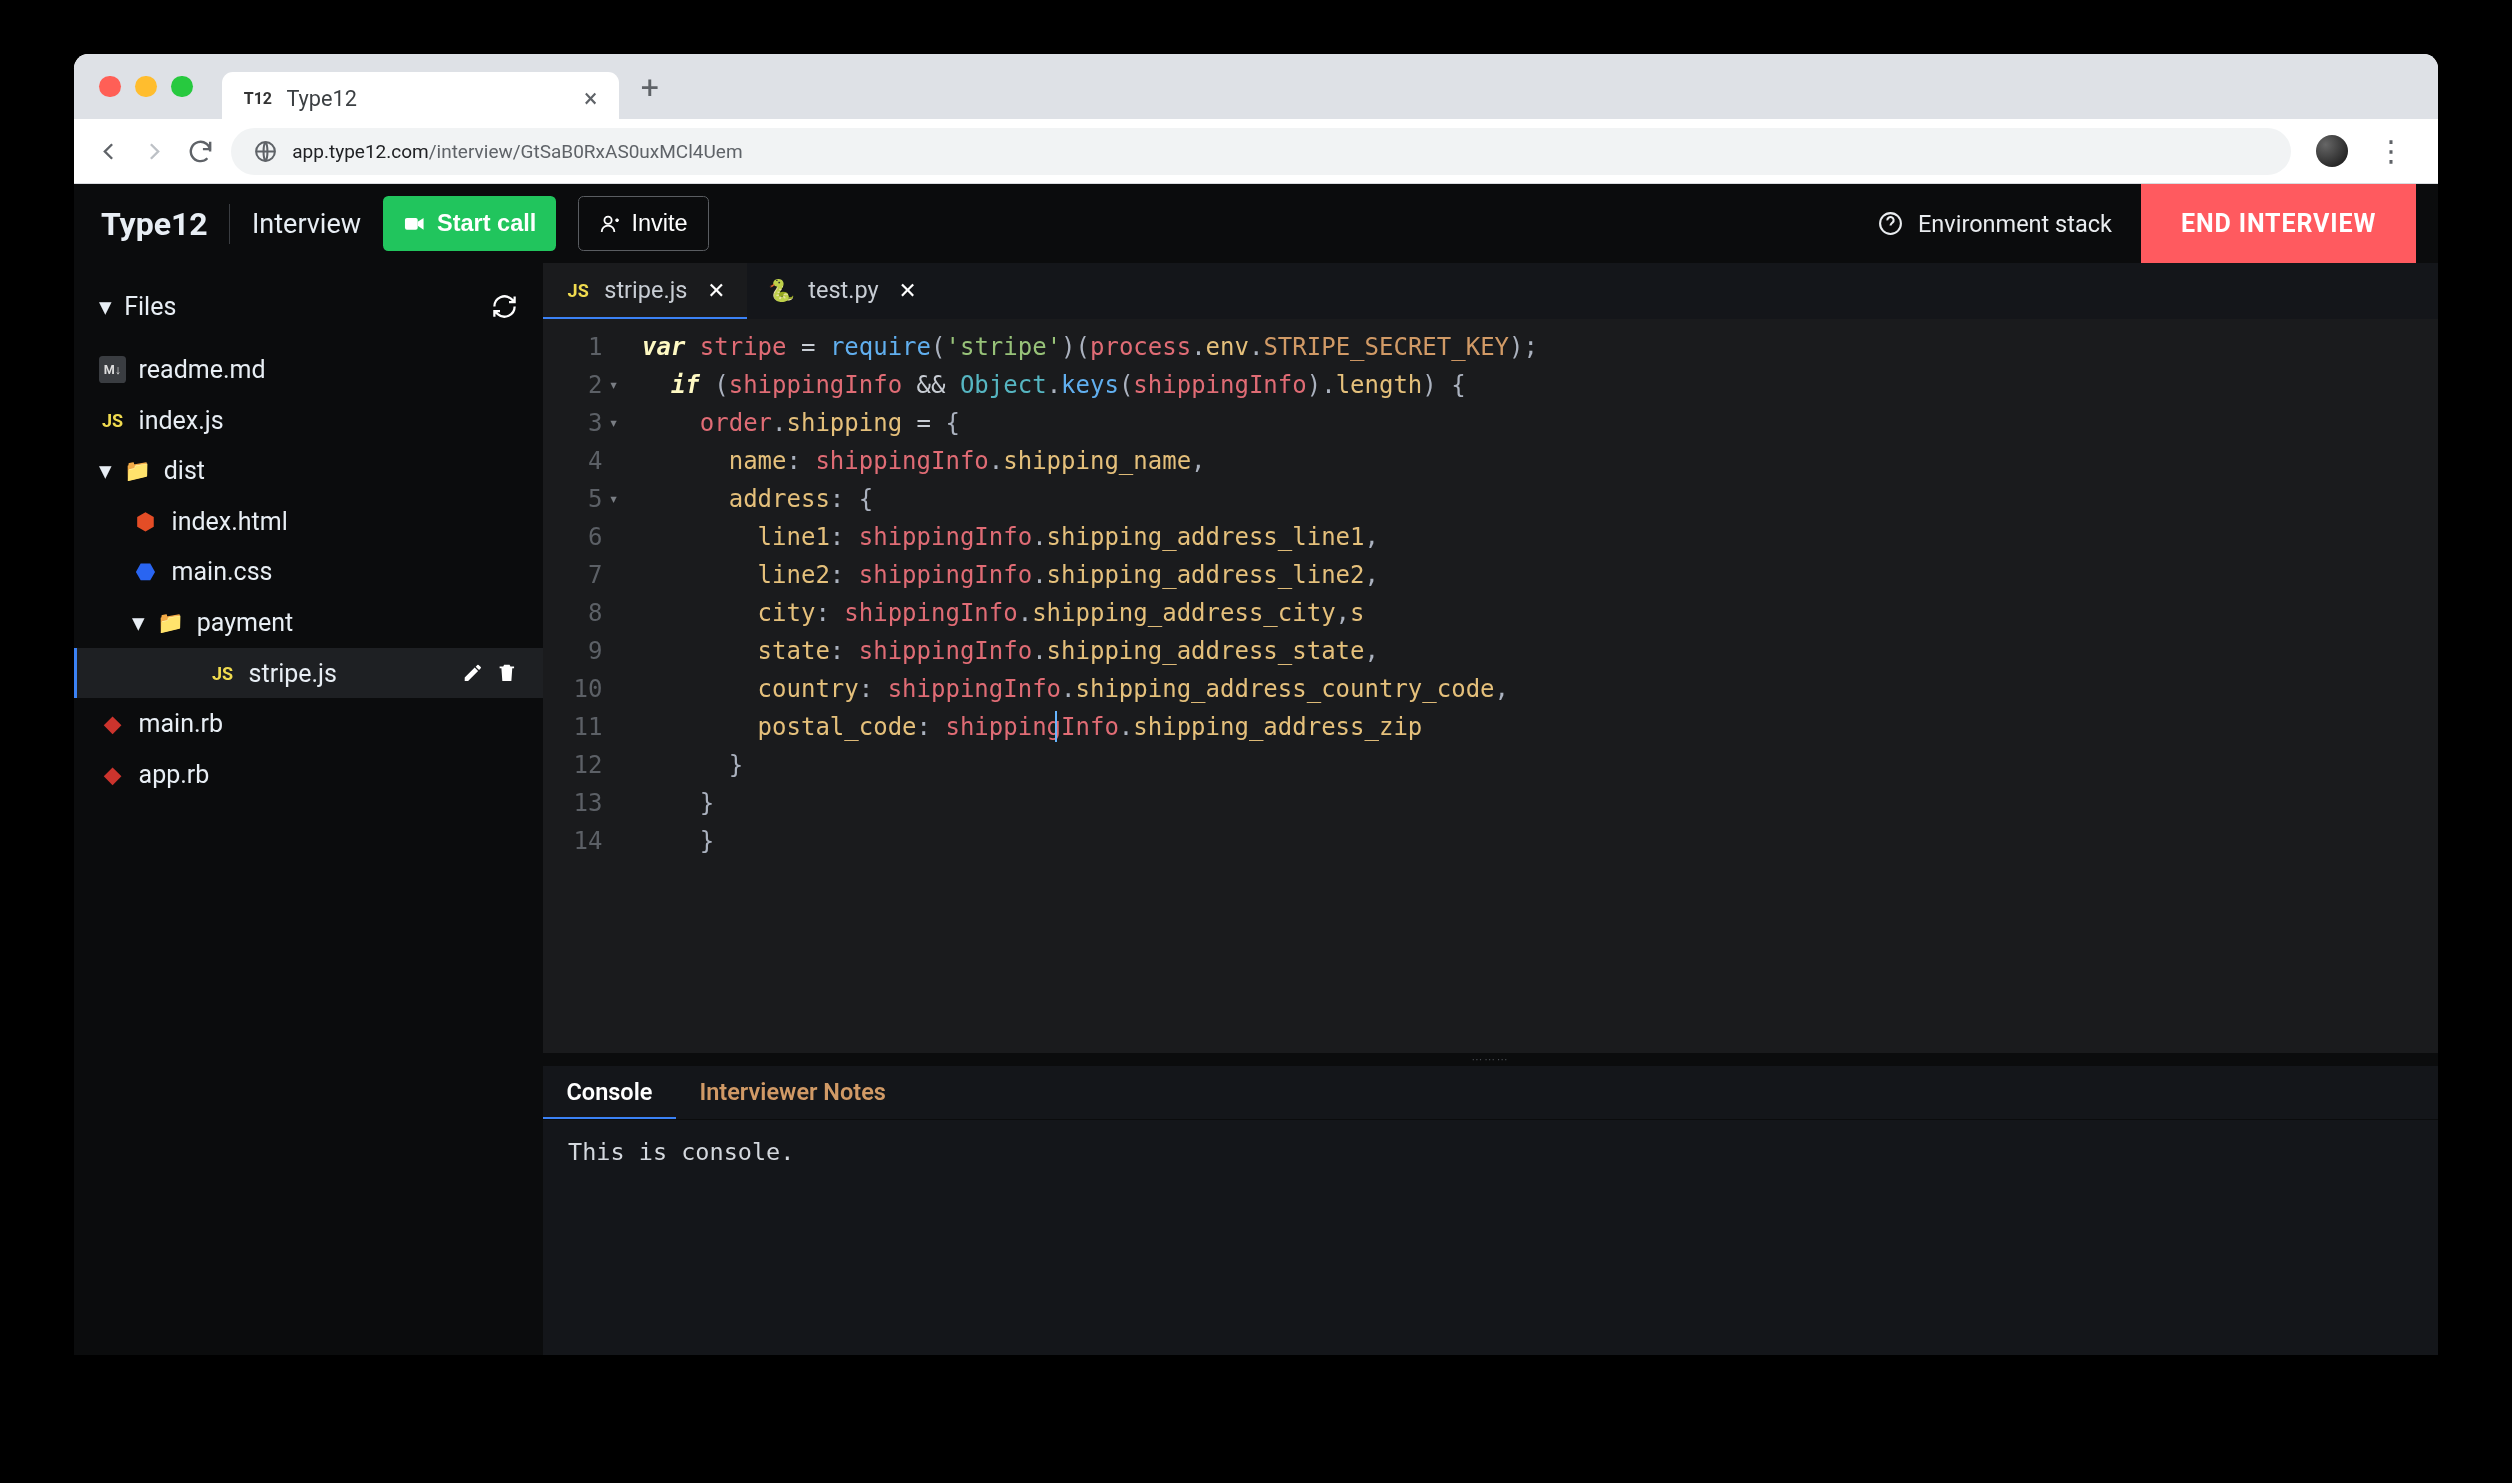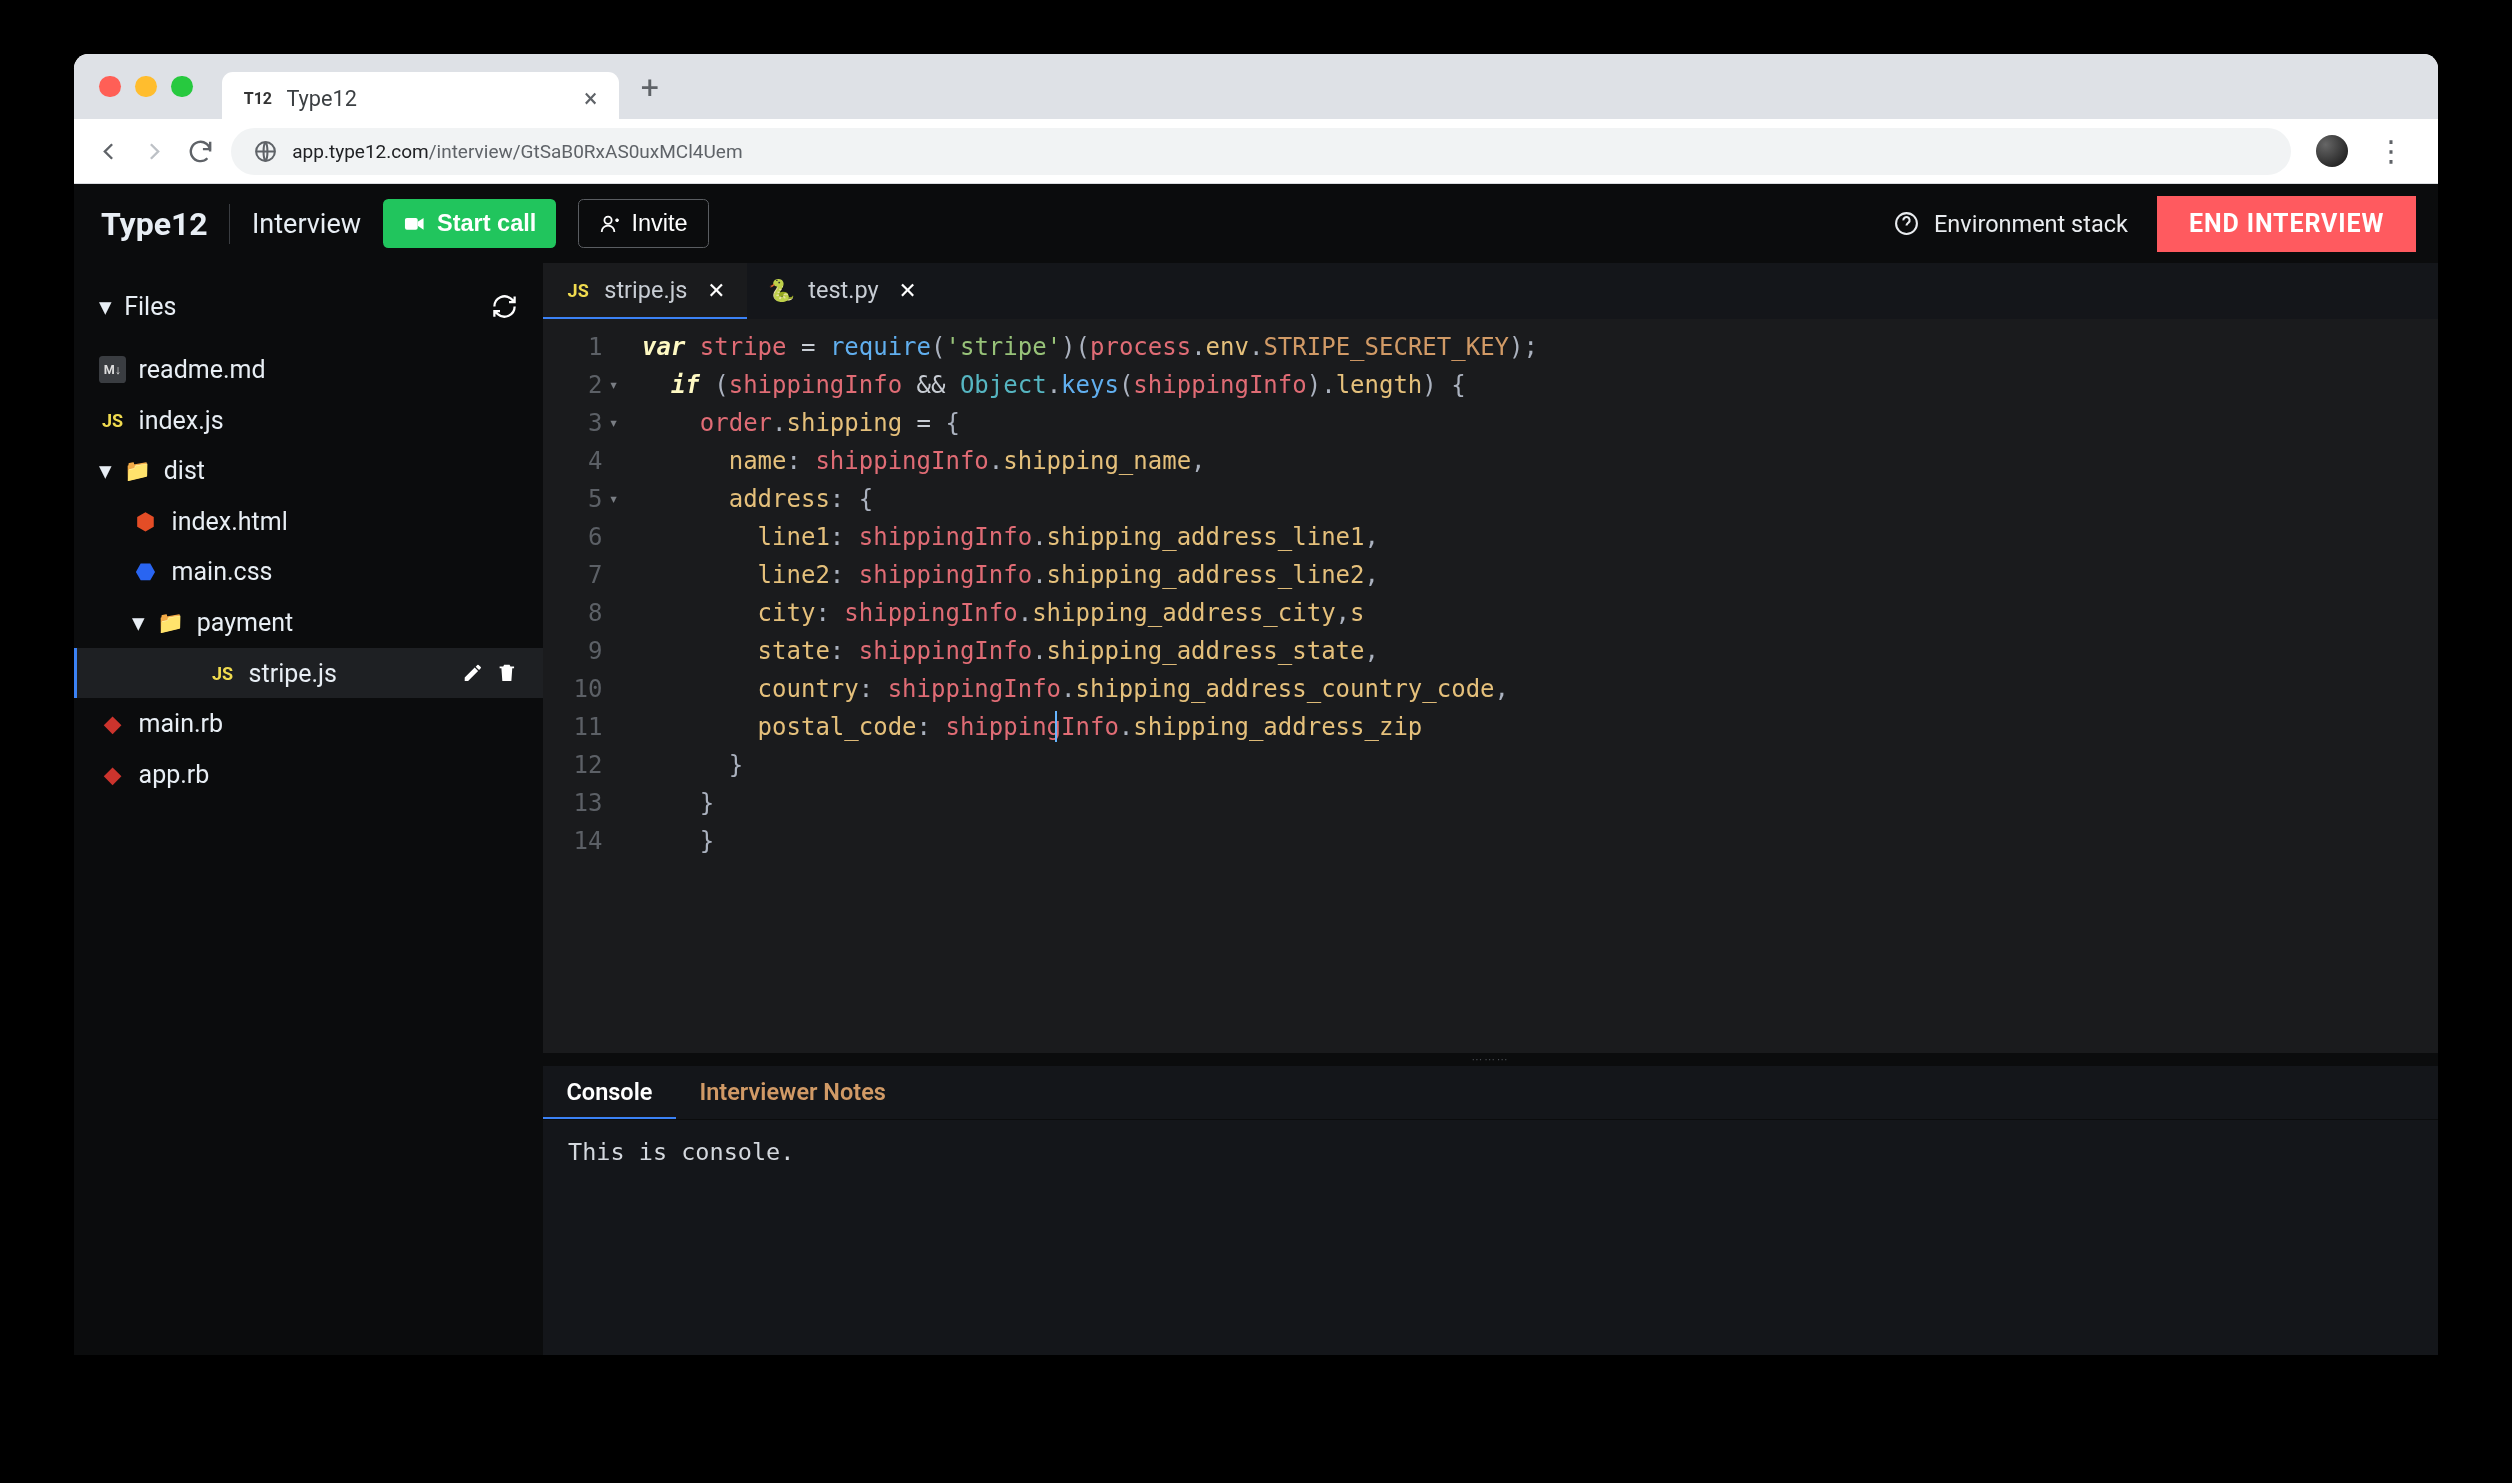--- a/index.html
+++ b/index.html
@@ -64,33 +64,33 @@
 .app { background:#0b0c0d; color:#e8eef4; display:flex; flex-direction:column; }
 .app-header {
   height:79px;
   display:flex; align-items:center;
   padding:0 21.7px 0 27px;
 }
 .logo { font-size:32px; font-weight:700; letter-spacing:0; }
 .vdiv { width:0.9px; height:40px; background:#3a3d41; margin:0 21.7px; }
 .section-title { font-size:27px; font-weight:400; color:#e8eef4; }
 .btn {
-  height:49px; padding:0 20px;
+  height:55px; padding:0 20px;
   display:flex; align-items:center; gap:10.8px;
   font-size:23.5px; border-radius:5.4px;
   cursor:pointer; margin-left:21.7px;
   border:none;
 }
 .btn-green { background:#21c55d; color:#fff; font-weight:600; }
 .btn-outline { background:transparent; color:#fff; border:1.8px solid #5a5d61; }
 .spacer { flex:1; }
 .env-stack { display:flex; align-items:center; gap:15px; font-size:23.5px; color:#e9ecef; cursor:pointer; }
 .btn-end {
   background:#ff5a5f; color:#fff;
-  height:56px; padding:0 32px;
+  height:79px; padding:0 40px;
   font-size:25px; font-weight:700;
   display:flex; align-items:center;
   margin-left:29px;
   letter-spacing:0.9px;
   cursor:pointer;
 }
 
 .workspace { display:flex; height:1092px; }
 .sidebar { width:469px; background:#0b0c0d; padding-top:18px; }
 .files-hdr {

